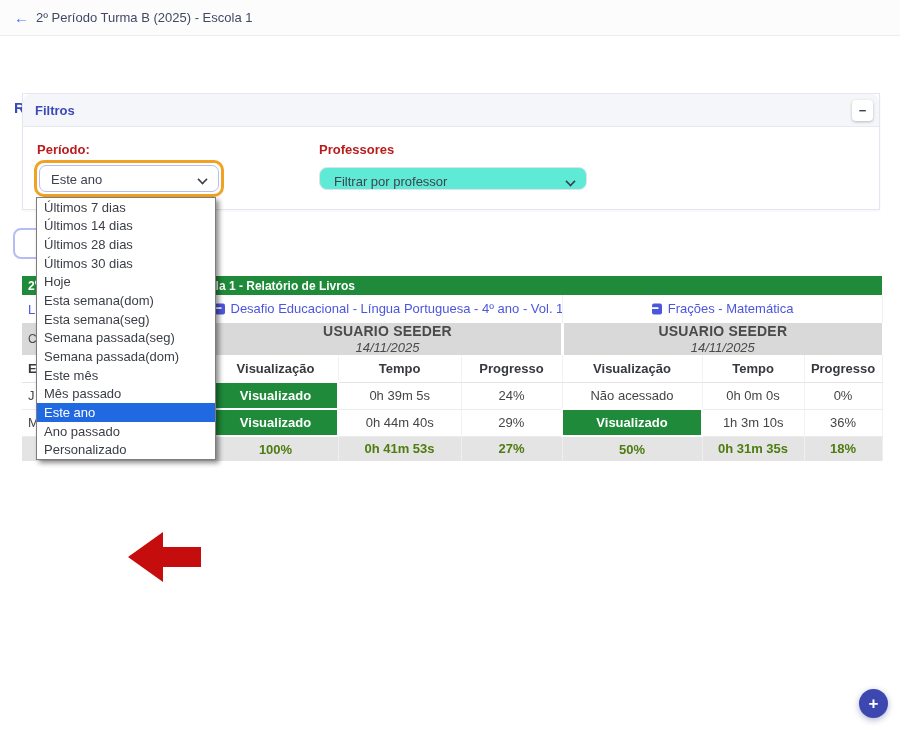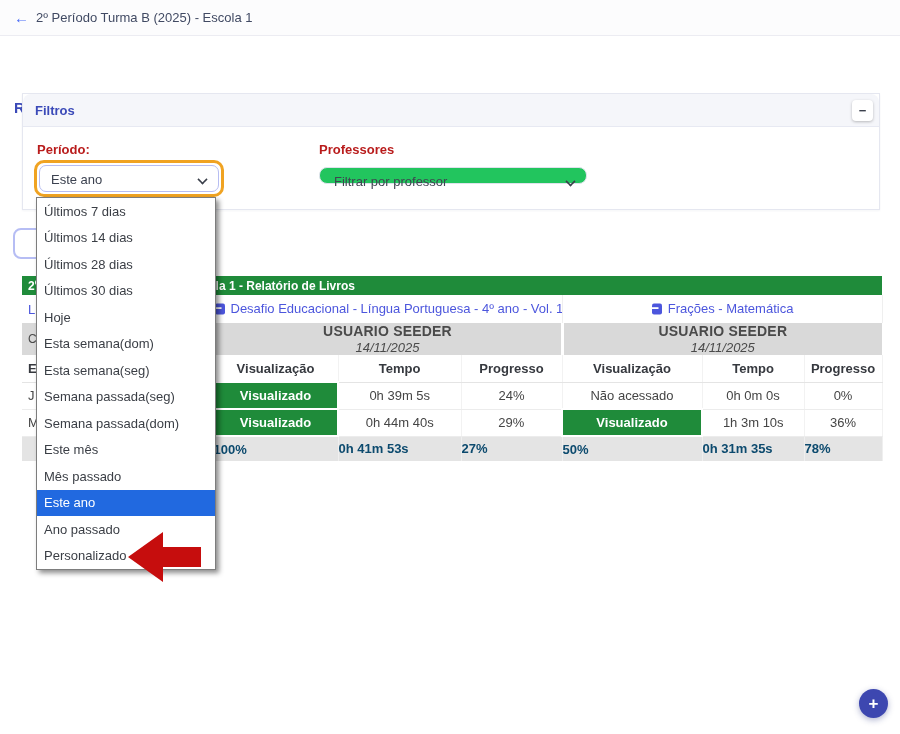--- a/index.html
+++ b/index.html
@@ -19,21 +19,21 @@
   .card-head { position:relative; height:33px; background:#f5f6fa; border-bottom:1px solid #e7e9f2; border-radius:8px 8px 0 0; }
   .card-head-title { position:absolute; left:12px; top:9px; font-size:13px; font-weight:bold; color:#3b4ab8; }
   .collapse-btn { position:absolute; right:6px; top:6px; width:21px; height:21px; background:#fff; border:none; border-radius:4px; box-shadow:0 1px 3px rgba(0,0,0,.25); font-size:13px; font-weight:bold; color:#3a3f4c; line-height:19px; text-align:center; cursor:pointer; }
   .flabel { position:absolute; font-size:13px; font-weight:600; color:#b91c1c; }
   .flabel.periodo { left:14px; top:15px; }
   .flabel.prof { left:296px; top:15px; }
 
   .ring { position:absolute; left:11px; top:34px; width:190px; height:37px; border:3px solid #f0a322; border-radius:10px; background:#fff; }
   .select-box { position:absolute; left:2px; top:2px; width:180px; height:27px; border:1px solid #b7bdf2; border-radius:7px; background:#fff; cursor:pointer; }
   .select-box .val { position:absolute; left:11px; top:6px; font-size:13px; color:#3c4250; }
-  .select2 { position:absolute; left:296px; top:73px; width:268px; height:17px; border:1px solid #dfe2ec; border-radius:8px; background:#22c55e; cursor:pointer; }
+  .select2 { position:absolute; left:296px; top:73px; width:268px; height:23px; border:1px solid #dfe2ec; border-radius:8px; background:#5eead4; cursor:pointer; }
   .select2 .val { position:absolute; left:14px; top:6px; font-size:13px; color:#3f4550; }
   .chev { position:absolute; right:12px; top:9px; width:8px; height:8px; }
   .chev:before { content:""; position:absolute; left:0; top:0; width:7px; height:7px; border-right:2px solid #3a3f4a; border-bottom:2px solid #3a3f4a; transform:rotate(45deg) scale(.8); }
 
   
   .sliver-btn { position:absolute; left:13px; top:228px; width:190px; height:31px; border:2px solid #b6bdf4; border-radius:8px; background:#fff; z-index:2; cursor:pointer; }
 
   
   .report { position:absolute; left:22px; top:276px; z-index:1; }
   table { border-collapse:collapse; table-layout:fixed; width:860px; }
@@ -44,24 +44,24 @@
   .book-ic { display:inline-block; vertical-align:-2px; margin-right:5px; }
   .frag { color:#3a3f4a; font-size:12px; text-align:left !important; padding-left:6px; }
   .frag.blue { color:#4c56dd; font-size:13px; }
   .tr-user td { background:#d9d9d9; height:30px; text-align:center; color:#4a4a4a; border-left:3px solid #fff; }
   .tr-user td:first-child { border-left:none; }
   .u-name { font-size:14px; font-weight:bold; letter-spacing:.2px; }
   .u-date { font-size:13px; margin-top:1px;font-style:italic; }
   .tr-cols td { background:#fff; height:27px; font-size:13px; font-weight:bold; color:#36393f; text-align:center; border-bottom:1px solid #e4e4e4; border-right:1px solid #f2f2f2; }
   .tr-data td { background:#fff; height:27px; font-size:13px; color:#454545; text-align:center; border-bottom:1px solid #ececec; border-right:1px solid #f2f2f2; }
   .tr-data td.viewed { background:#1f8b3a; color:#fff; font-weight:600; border:2px solid #fff; }
-  .tr-sum td { background:#e4e4e4; height:25px; font-size:13px; font-weight:600; color:#0c4a6e; border-right:1px solid #efefef; }
-
-  
-  .dropdown { position:absolute; left:36px; top:197px; width:180px; height:373px; background:#fff; border:1px solid #7d7d7d; box-shadow:3px 3px 5px rgba(0,0,0,.45); z-index:5; display:flex; flex-direction:column; }
+  .tr-sum td { background:#e4e4e4; height:25px; font-size:13px; font-weight:600; color:#4d7c0f; text-align:center; border-right:1px solid #efefef; }
+
+  
+  .dropdown { position:absolute; left:36px; top:197px; width:180px; height:263px; background:#fff; border:1px solid #7d7d7d; box-shadow:3px 3px 5px rgba(0,0,0,.45); z-index:5; display:flex; flex-direction:column; }
   .dd-item { flex:1 1 0; display:flex; align-items:center; padding-left:7px; font-size:13px; color:#3a3e45; cursor:pointer; }
   .dd-item.selected { background:#2169e0; color:#fff; }
 
   
   .red-arrow { position:absolute; left:127px; top:530px; z-index:6; }
 
   
   .fab { position:absolute; left:859px; top:689px; width:29px; height:29px; border-radius:50%; background:#3d47b0; border:none; color:#fff; font-size:17px; font-weight:bold; line-height:27px; text-align:center; box-shadow:0 2px 6px rgba(30,40,120,.35); cursor:pointer; }
 </style>
 </head>
@@ -171,21 +171,21 @@
         <td>1h 3m 10s</td>
         <td>36%</td>
       </tr>
       <tr class="tr-sum">
         <td></td>
         <td>100%</td>
         <td>0h 41m 53s</td>
         <td>27%</td>
         <td>50%</td>
         <td>0h 31m 35s</td>
-        <td>78%</td>
+        <td>18%</td>
       </tr>
     </tbody>
       </table>
   </div>
 
   <div class="dropdown">
     <div class="dd-item">Últimos 7 dias</div>
     <div class="dd-item">Últimos 14 dias</div>
     <div class="dd-item">Últimos 28 dias</div>
     <div class="dd-item">Últimos 30 dias</div>

